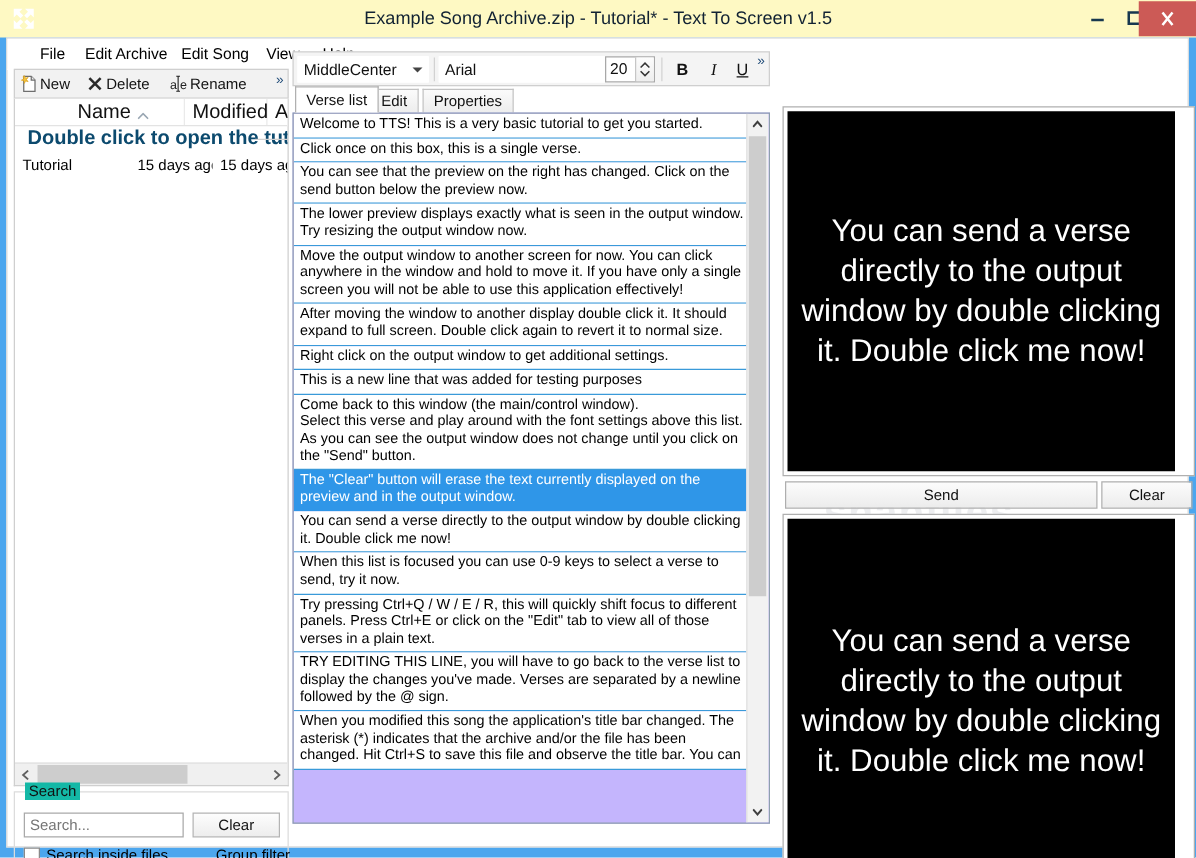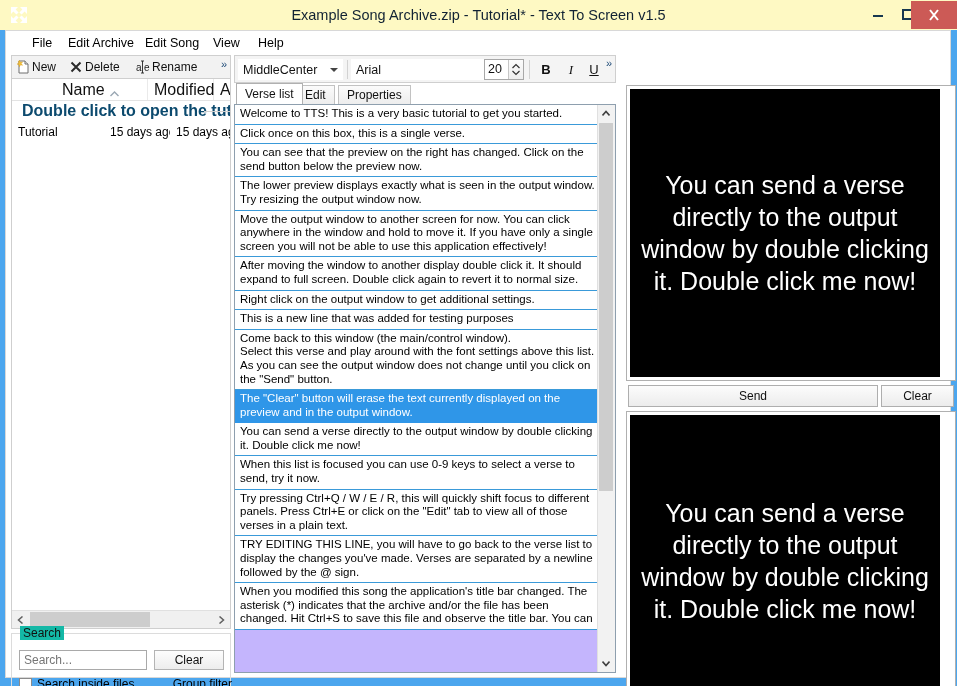--- a/index.html
+++ b/index.html
@@ -297,21 +297,21 @@
     font-size: 12px; line-height: 17px;
     color: #000;
     white-space: nowrap;
     overflow: hidden;
     cursor: default;
   }
 
   
   #center-pane {
     position: absolute;
-    left: 228px; top: 24px;
+    left: 228px; top: 10px;
     width: 382px; height: 566px; padding-left: 30px;
   }
   #font-toolbar {
     position: absolute;
     left: 0; top: 0;
     width: 382px; height: 28px;
     background: #f4f4f4;
     border: 1px solid #cfcfcf;
     box-sizing: border-box;
   }

